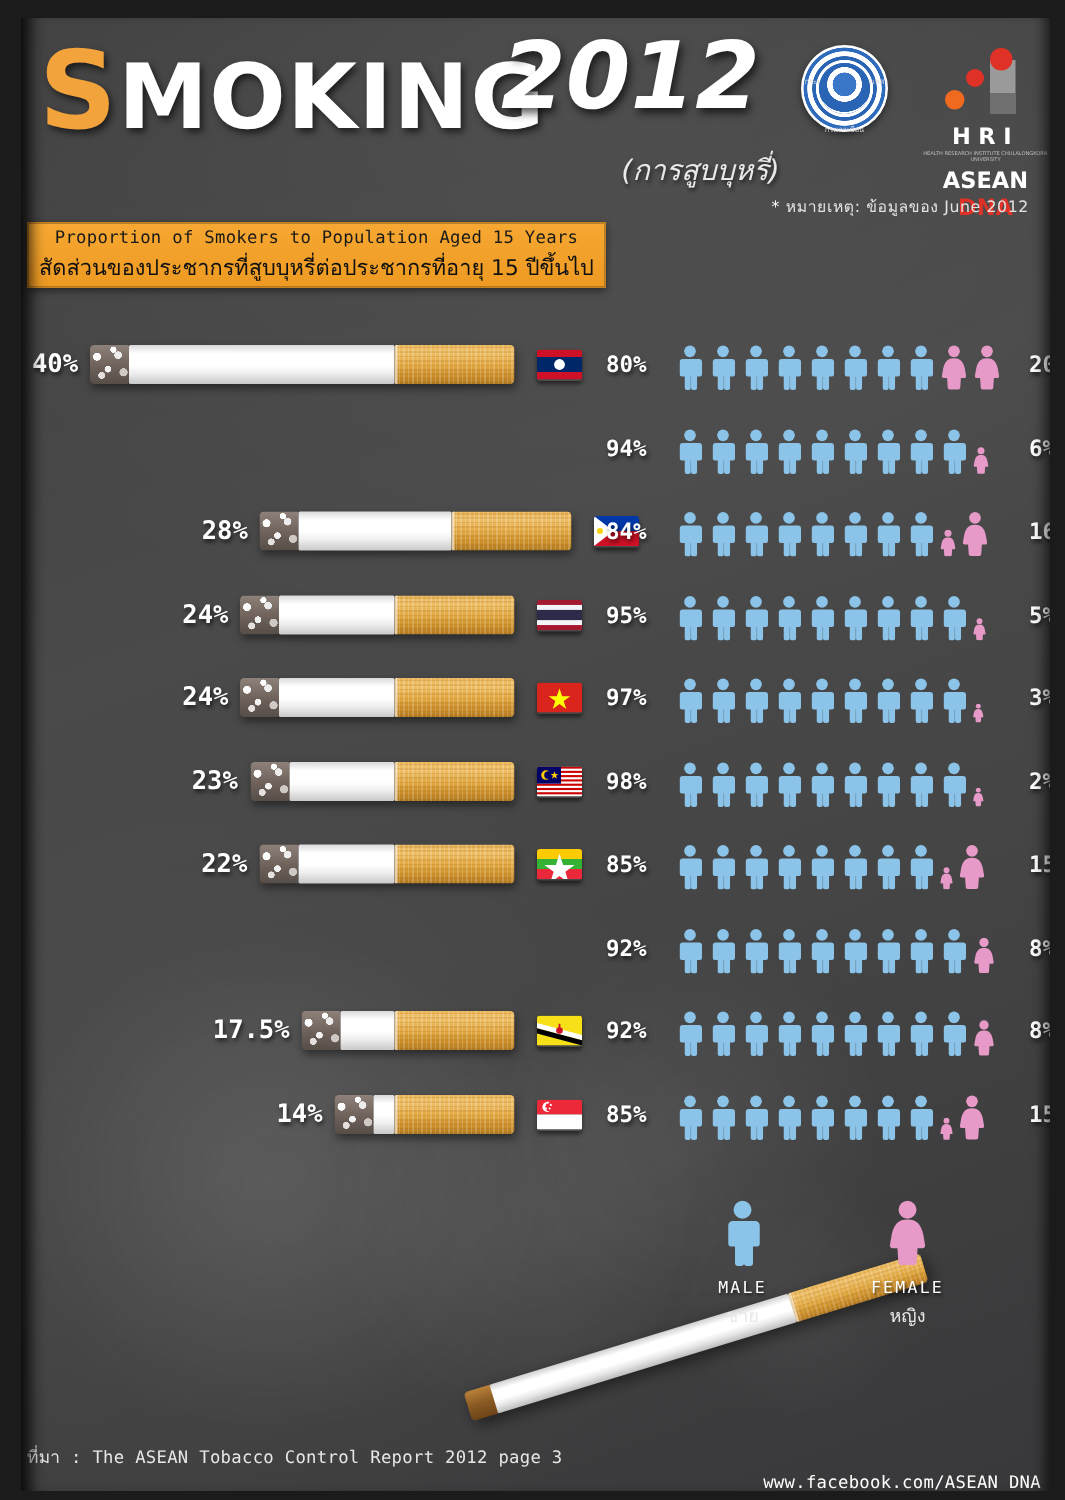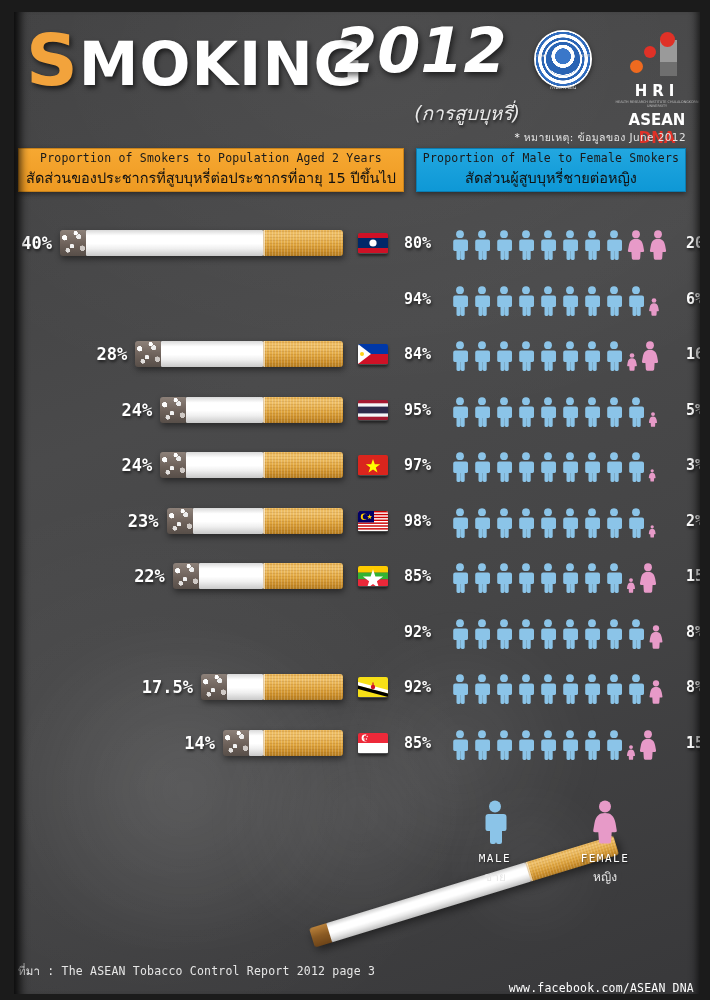--- a/index.html
+++ b/index.html
@@ -238,44 +238,40 @@
       </div>
       <div class="hri-text">HRI</div>
       <div class="hri-sub">HEALTH RESEARCH INSTITUTE CHULALONGKORN UNIVERSITY</div>
       <div class="asean-dna"><span>ASEAN </span><span class="dna">DNA</span></div>
     </div>
 
     <div id="note"><span class="star">*</span> <span>หมายเหตุ: ข้อมูลของ June 2012</span></div>
   </div>
 
   <div id="banner-left">
-    <div class="banner-en">Proportion of Smokers to Population Aged 2 Years</div>
+    <div class="banner-en">Proportion of Smokers to Population Aged 15 Years</div>
     <div class="banner-th">สัดส่วนของประชากรที่สูบบุหรี่ต่อประชากรที่อายุ 15 ปีขึ้นไป</div>
   </div>
 
-  <div id="banner-right">
-    <div class="banner-en">Proportion of Male to Female Smokers</div>
-    <div class="banner-th">สัดส่วนผู้สูบบุหรี่ชายต่อหญิง</div>
-  </div>
 
   <div id="chart-left">
       <div class="cig-row" style="top: 10px;">
         <div class="cig-pct" style="left: -18px; width: 70px;">40%</div>
         <div class="cig" style="left: 60px; width: 283px;">
           <div class="ash"></div>
           <div class="paper"></div>
           <div class="filter" style="width: 80px;"></div>
         </div>
         <div class="flag"><svg viewBox="0 0 30 20">
             <rect width="30" height="20" fill="#CE1126"></rect>
             <rect y="5" width="30" height="10" fill="#002868"></rect>
             <circle cx="15" cy="10" r="3.6" fill="#fff"></circle>
           </svg></div>
       </div>
-      <div class="cig-row" style="top: 121px;">
+      <div class="cig-row" style="top: 121px; margin-left: 38px;">
         <div class="cig-pct" style="left: 57.2308px; width: 70px;">28%</div>
         <div class="cig" style="left: 135.231px; width: 207.769px;">
           <div class="ash"></div>
           <div class="paper"></div>
           <div class="filter" style="width: 80px;"></div>
         </div>
         <div class="flag"><svg viewBox="0 0 30 20">
             <rect width="30" height="10" fill="#0038A8"></rect>
             <rect y="10" width="30" height="10" fill="#CE1126"></rect>
             <polygon points="0,0 13,10 0,20" fill="#fff"></polygon>

